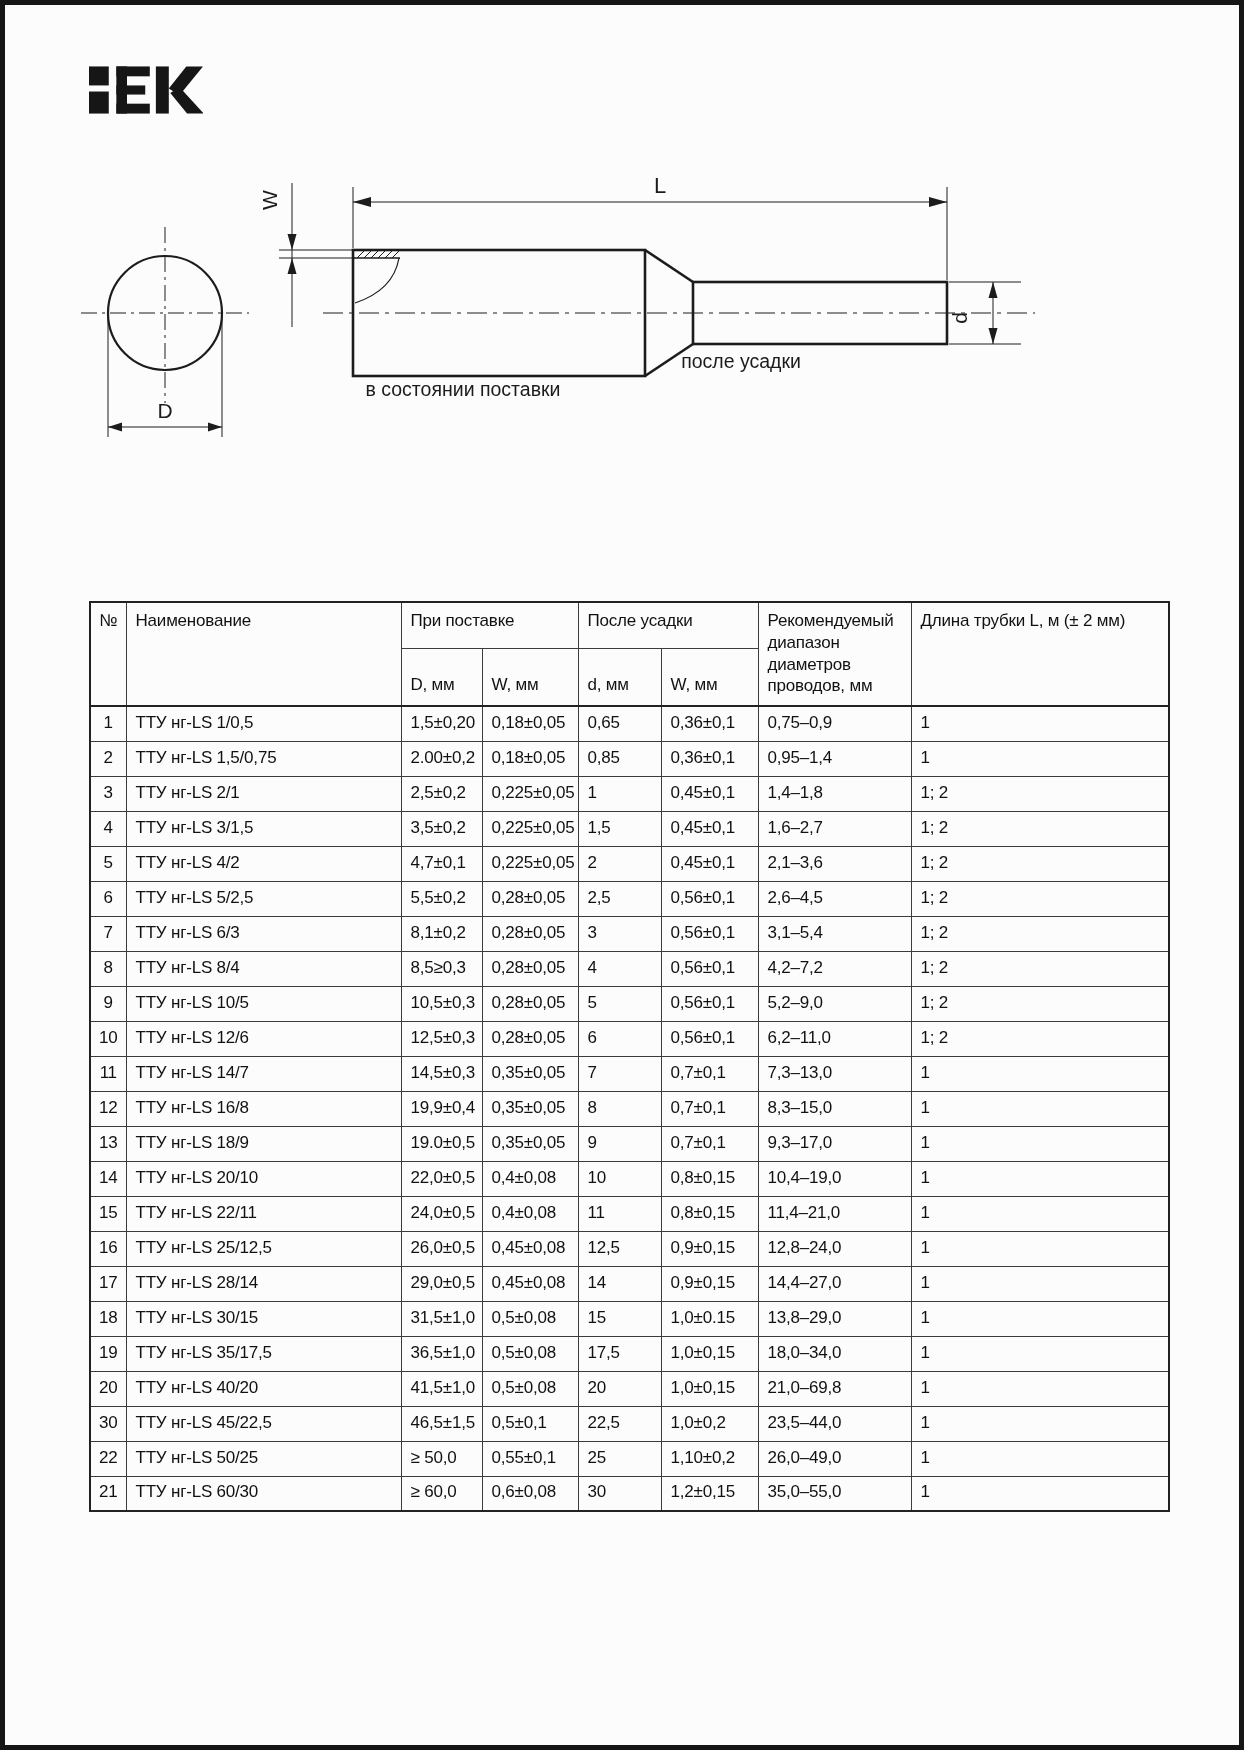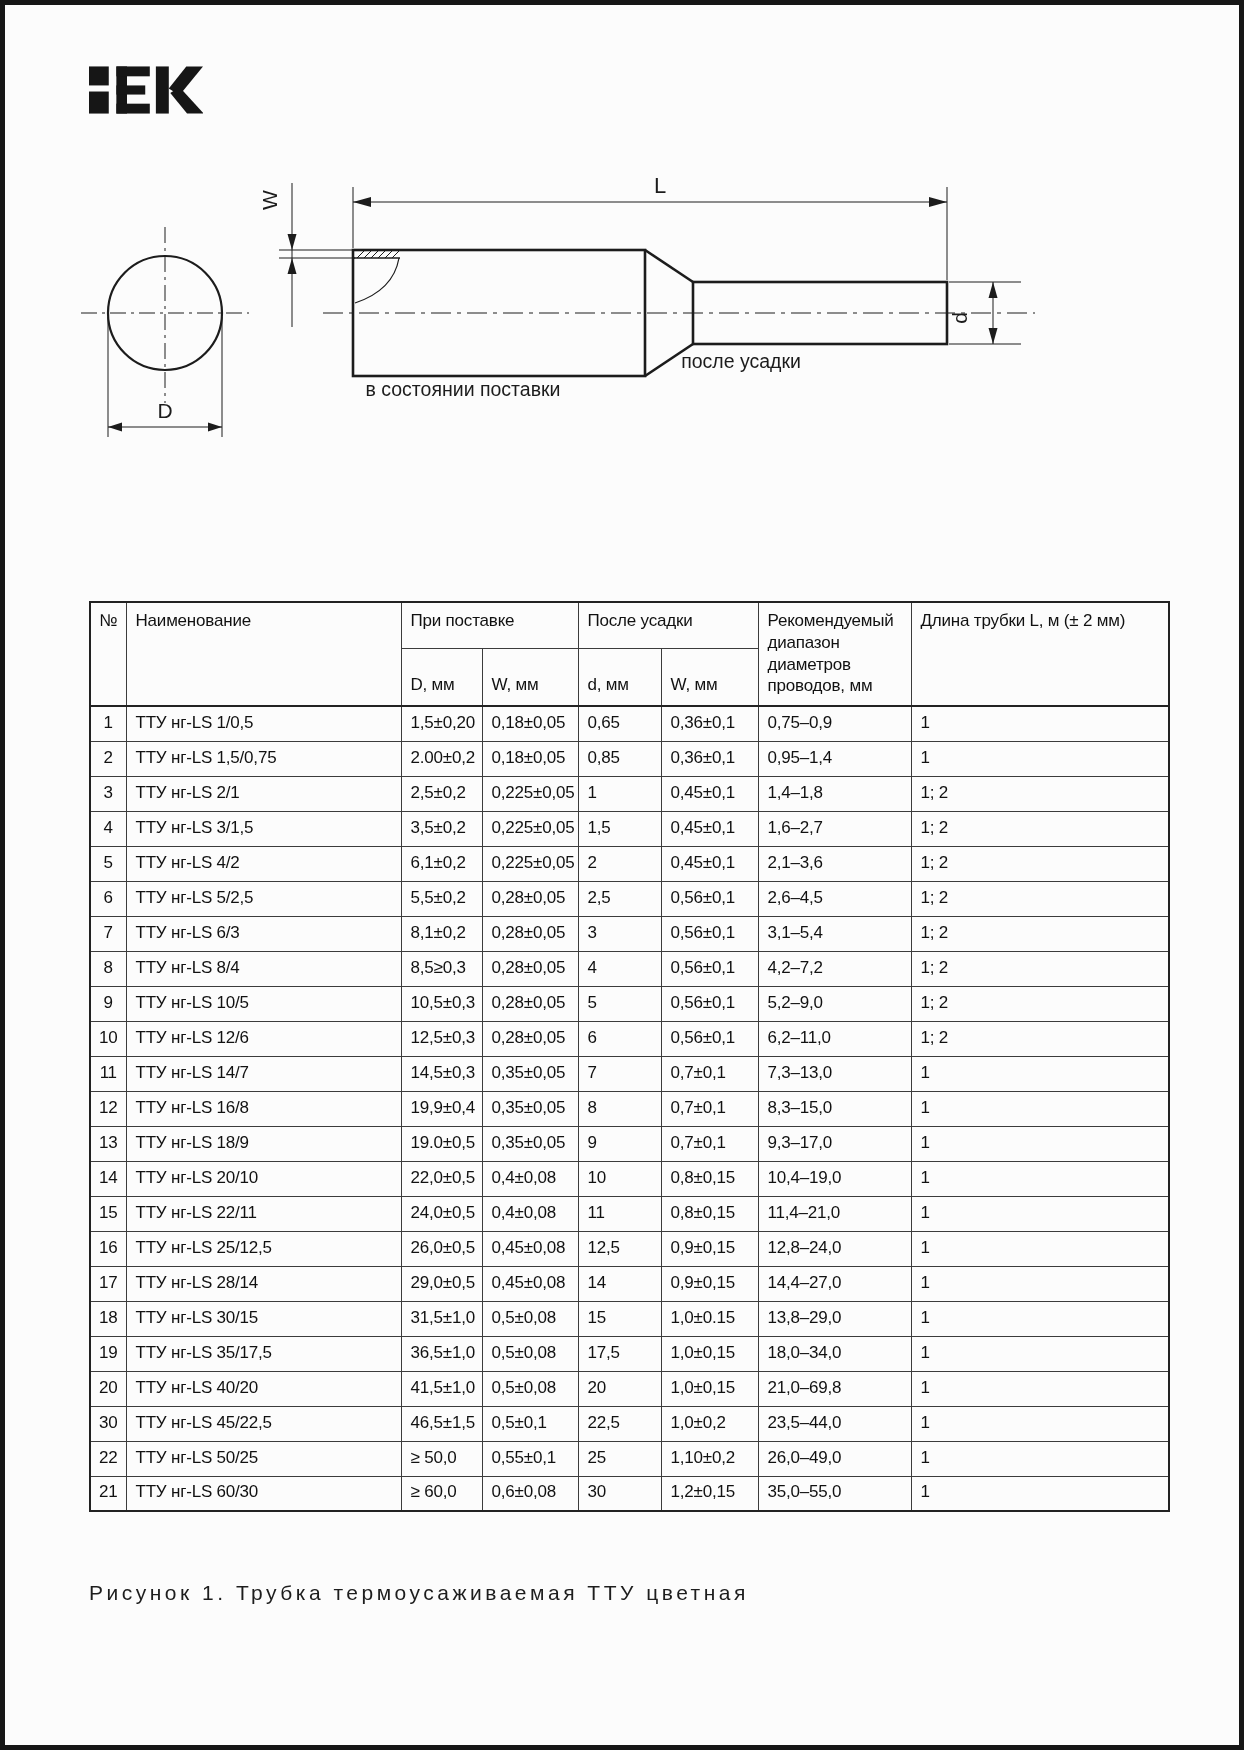--- a/index.html
+++ b/index.html
@@ -223,21 +223,21 @@
         <td>3,5±0,2</td>
         <td>0,225±0,05</td>
         <td>1,5</td>
         <td>0,45±0,1</td>
         <td>1,6–2,7</td>
         <td>1; 2</td>
       </tr>
         <tr>
         <td class="c-no">5</td>
         <td>ТТУ нг-LS 4/2</td>
-        <td>6,1±0,2</td>
+        <td>4,7±0,1</td>
         <td>0,225±0,05</td>
         <td>2</td>
         <td>0,45±0,1</td>
         <td>2,1–3,6</td>
         <td>1; 2</td>
       </tr>
         <tr>
         <td class="c-no">6</td>
         <td>ТТУ нг-LS 5/2,5</td>
         <td>5,5±0,2</td>
@@ -413,15 +413,14 @@
         <td>≥ 60,0</td>
         <td>0,6±0,08</td>
         <td>30</td>
         <td>1,2±0,15</td>
         <td>35,0–55,0</td>
         <td>1</td>
       </tr>
       </tbody>
   </table>
 
-  <div class="caption">Рисунок 1. Трубка термоусаживаемая ТТУ цветная</div>
 
 </div>
 
 </body></html>

